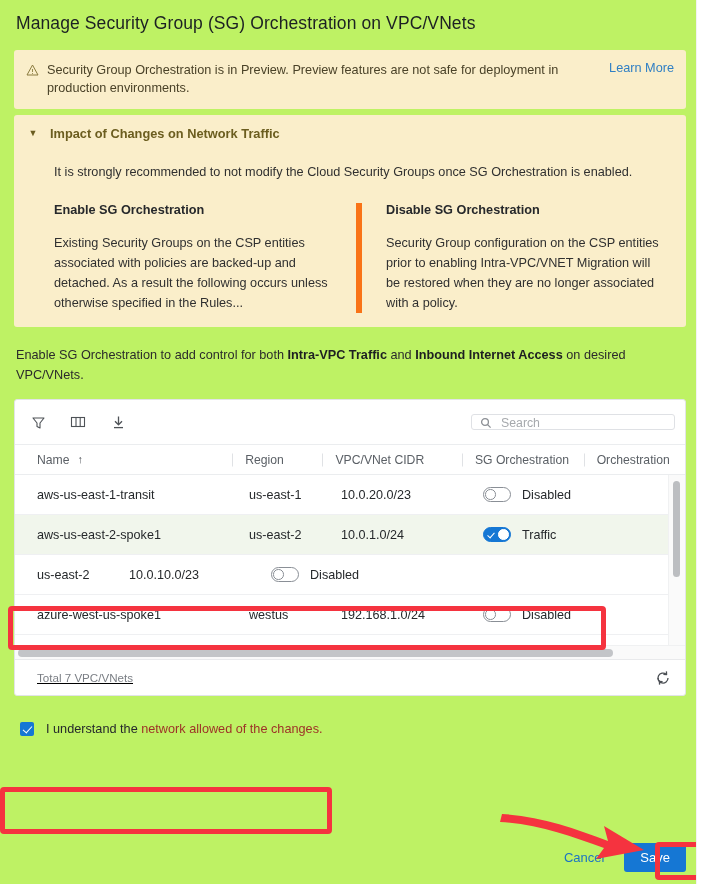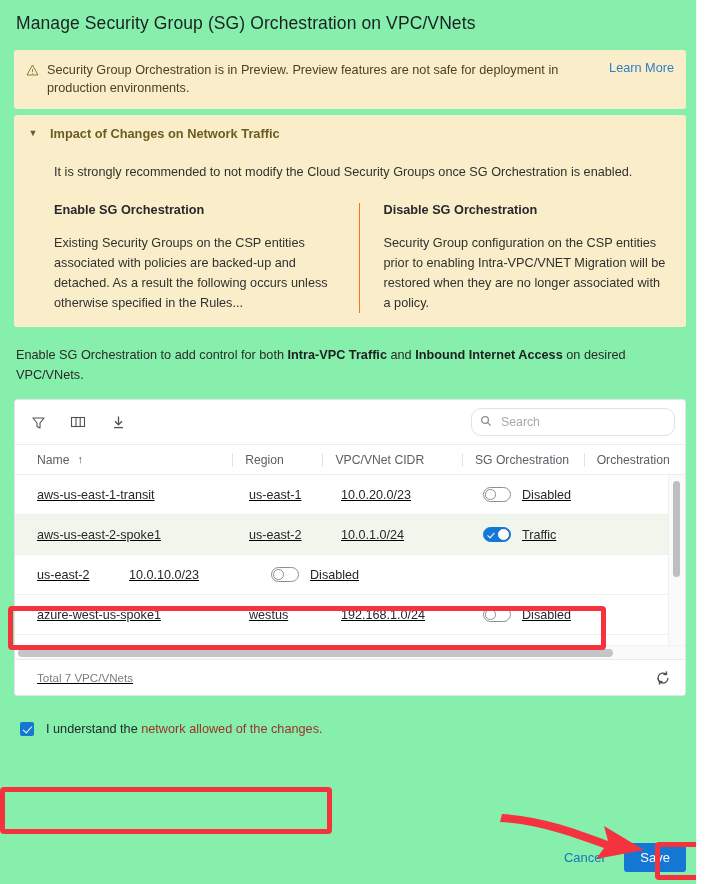--- a/index.html
+++ b/index.html
@@ -6,21 +6,21 @@
   html, body {
     margin: 0; padding: 0;
     width: 708px; height: 884px;
     background: #ffffff;
     font-family: "Liberation Sans", sans-serif;
     overflow: hidden;
   }
   .page {
     position: relative;
     width: 708px; height: 884px;
-    background: #86efac;
+    background: #bef264;
     padding: 0 22px 0 14px;
   }
 
   
   .page-title {
     font-size: 17.5px;
     color: #1c2023;
     font-weight: 400;
     padding: 13px 0 0 2px;
     letter-spacing: .1px;
@@ -86,21 +86,21 @@
   }
   .cols {
     display: flex;
     margin-top: 22px;
   }
   .col {
     flex: 1 1 0;
     padding-right: 22px;
   }
   .col.right {
-    border-left: 1px solid #f97316;
+    border-left: 6px solid #f97316;
     padding-left: 24px;
     padding-right: 6px;
   }
   .col-h {
     font-size: 12.7px;
     font-weight: bold;
     color: #26282b;
     margin-bottom: 16px;
   }
   .col-p {
@@ -149,24 +149,24 @@
   }
   .tool-icons { display: flex; align-items: center; gap: 18px; }
   .tool-btn {
     width: 22px; height: 22px;
     display: flex; align-items: center; justify-content: center;
     cursor: pointer;
     color: #4e5257;
   }
   .search-wrap {
     margin-left: auto;
-    width: 204px; height: 28px;
+    width: 204px; height: 16px;
     border: 1px solid #dfe1e5;
-    border-radius: 10px;
-    display: flex; align-items: center;
+    border-radius: 3px;
+    display: flex; align-items: flex-start;
     padding: 0 8px;
     background: #fff;
   }
   .search-wrap svg { flex: 0 0 auto; }
   .search-input {
     border: 0; outline: 0;
     font-size: 12.3px;
     font-family: "Liberation Sans", sans-serif;
     color: #2b2b2b;
     margin-left: 7px;
@@ -203,21 +203,20 @@
   .c-name   { width: 212px; }
   .c-region { width: 92px; }
   .c-cidr   { width: 142px; }
   .c-sgo    { width: 124px; }
   .c-orch   { width: 90px; }
 
   .tbl-body {
     flex: 1 1 auto;
     position: relative;
     overflow: hidden;
-    text-decoration: underline;
   }
   .row {
     display: flex;
     align-items: center;
     height: 40px;
     border-bottom: 1px solid #eff0f2;
     padding-left: 22px;
     font-size: 12.6px;
     color: #25282b;
   }

